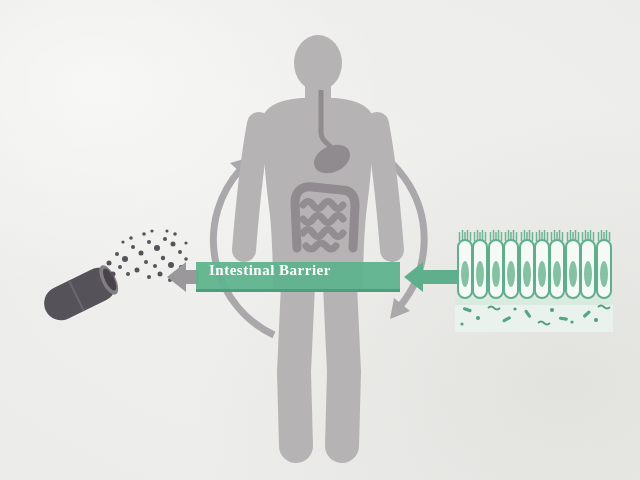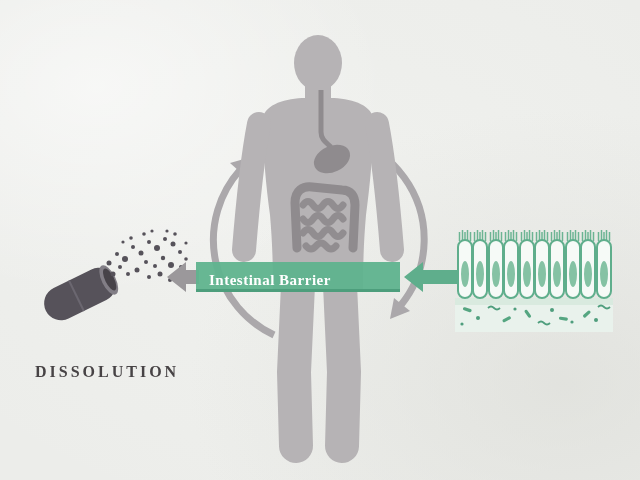--- a/index.html
+++ b/index.html
@@ -25,21 +25,21 @@
   }
   .banner {
     position: absolute;
     left: 196px;
     top: 262px;
     width: 204px;
     height: 27px;
     background: rgba(95,179,142,0.95);
     border-bottom: 3px solid #4d9e7c;
     display: flex;
-    align-items: flex-end;
+    align-items: flex-start;
     box-sizing: content-box;
   }
   .banner span {
     color: #ffffff;
     font-size: 15px;
     font-weight: bold;
     letter-spacing: 0.5px;
     padding-left: 13px;
     white-space: nowrap;
   }
@@ -185,15 +185,14 @@
           <path d="M598,307 q3,-3 6,0 q3,3 6,0"></path>
         </g>
       </g>
     </g>
   </svg>
 
   <div class="banner">
     <span>Intestinal Barrier</span>
   </div>
 
-  <div class="stage-label label-dissolution">DISSOLUTION</div>
 
 </div>
 
 </body></html>

